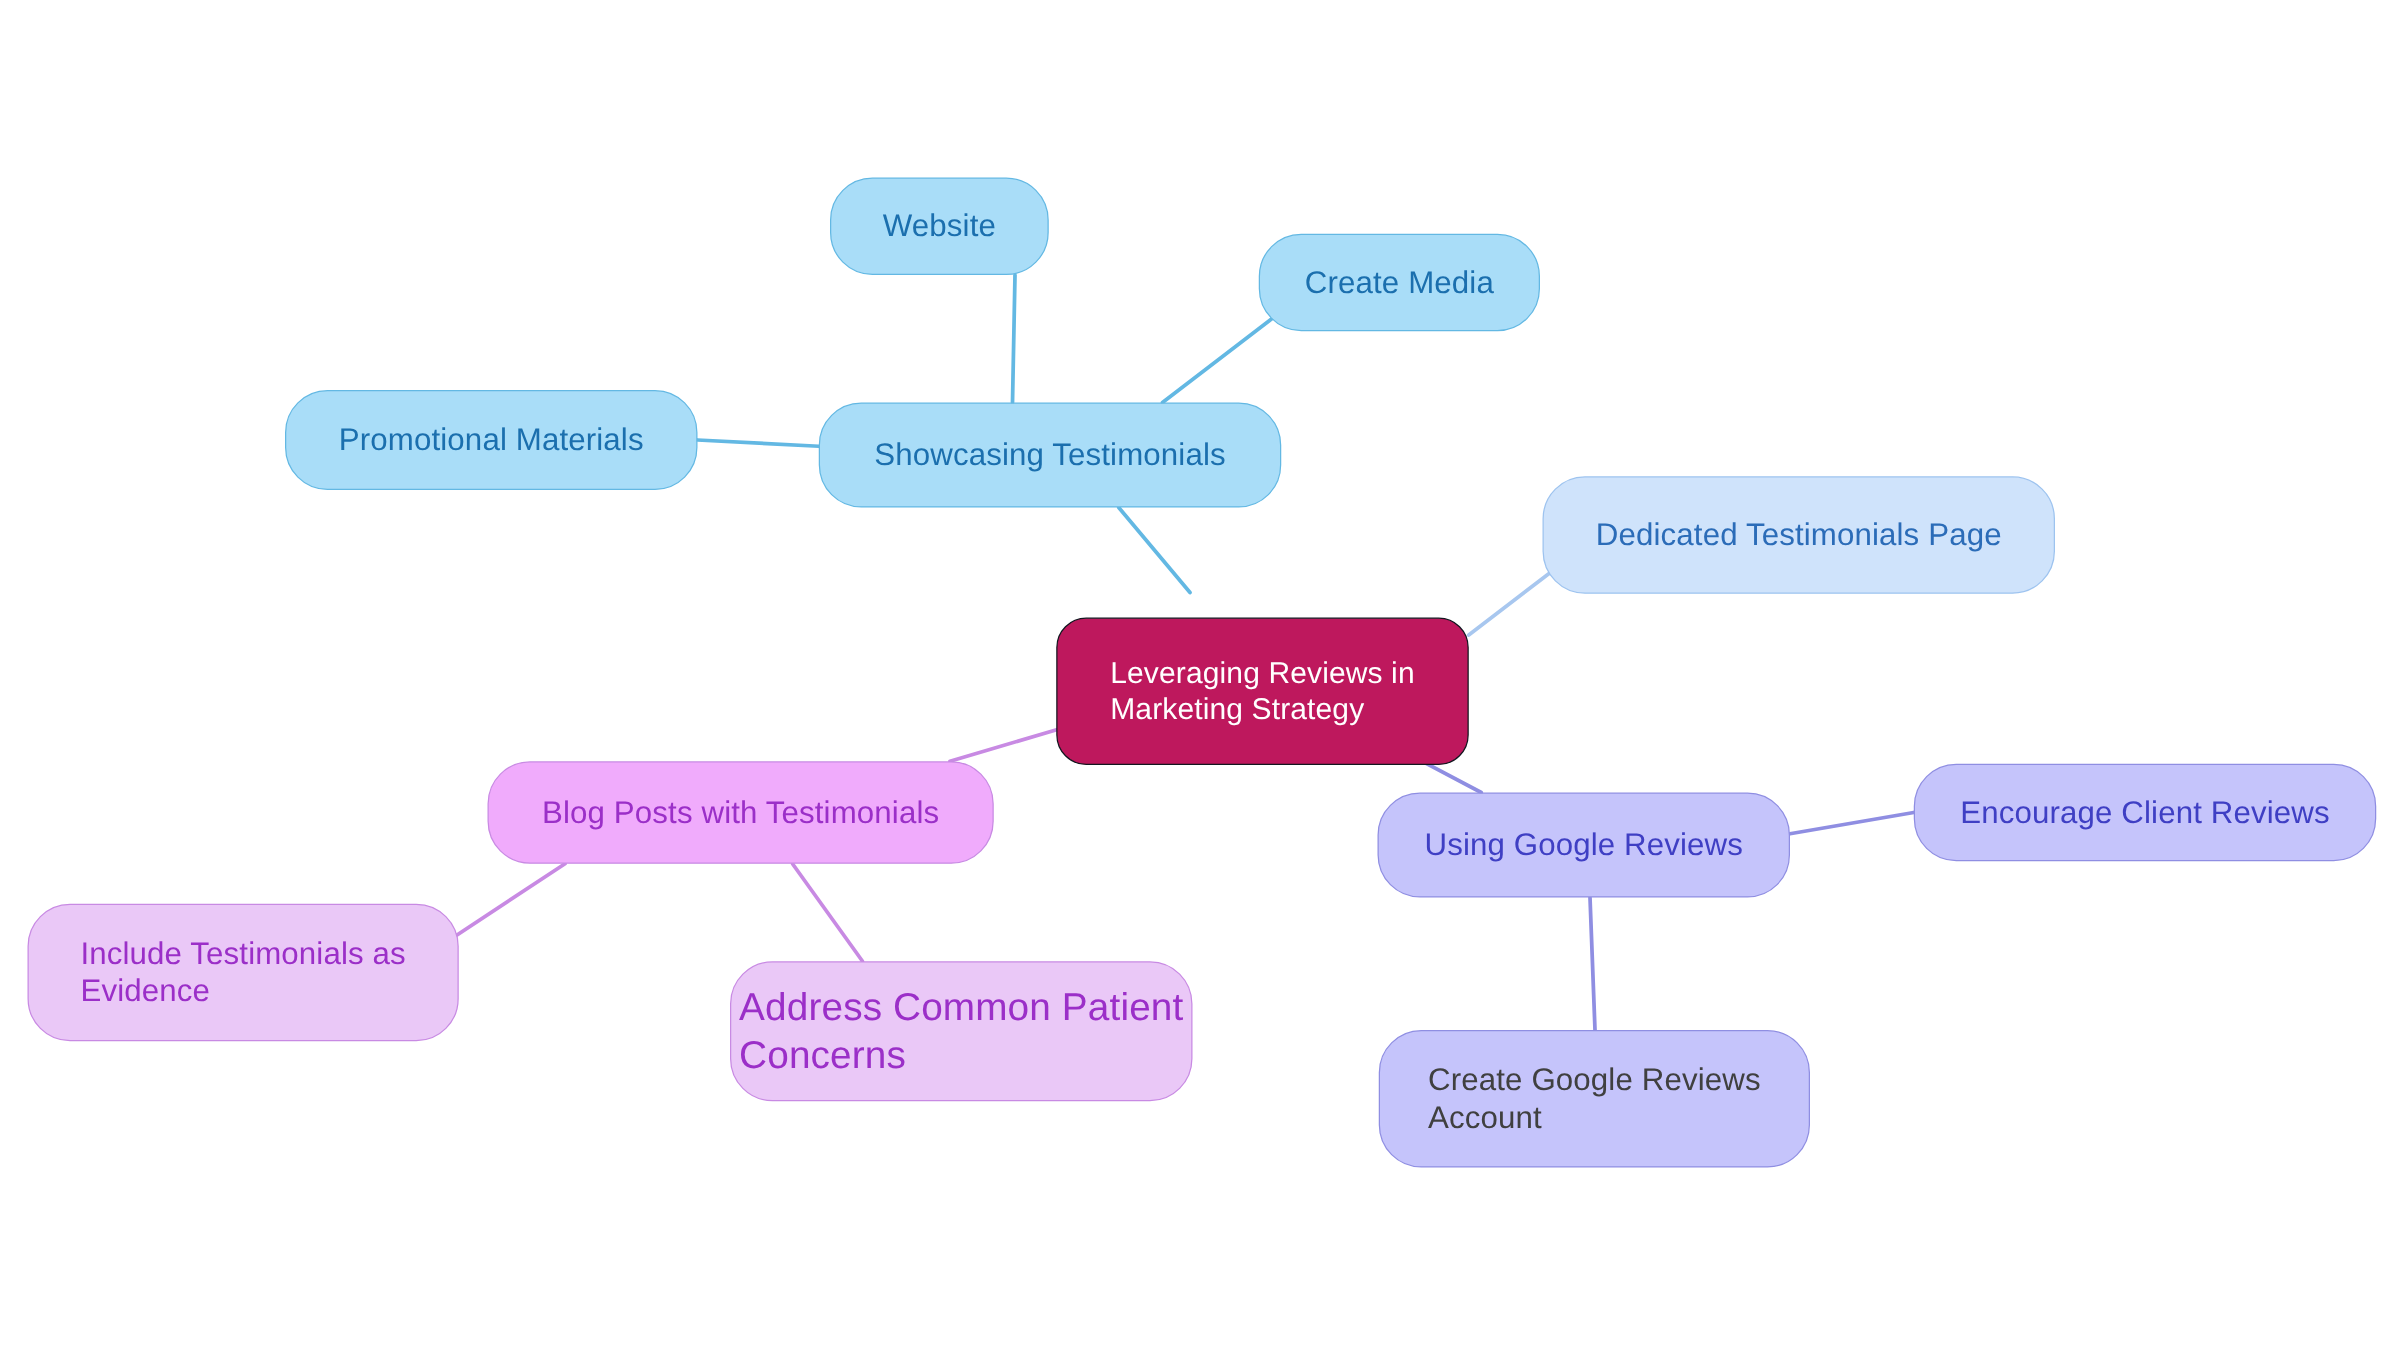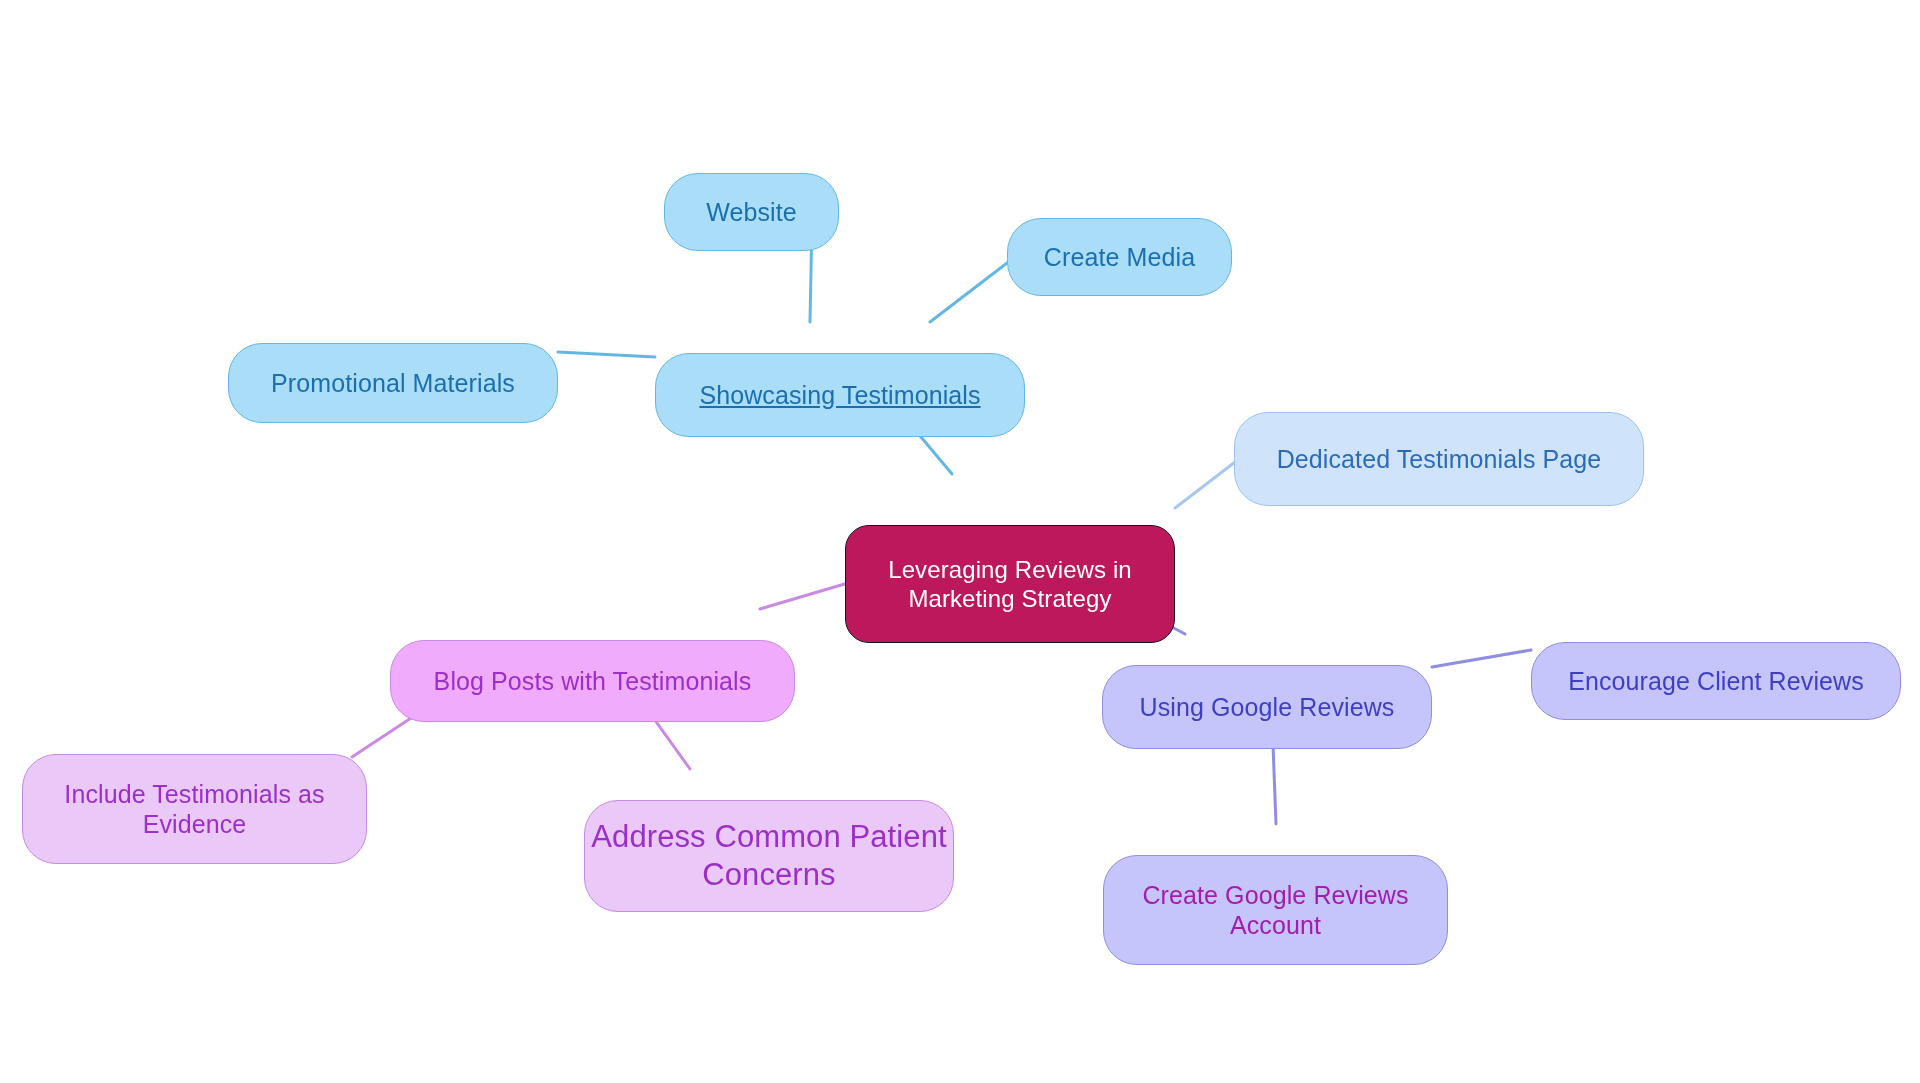--- a/index.html
+++ b/index.html
@@ -25,28 +25,26 @@
     width: 1920px;
     height: 1083px;
     pointer-events: none;
   }
   .node {
     position: absolute;
     box-sizing: border-box;
     display: flex;
     align-items: center;
     justify-content: center;
-    text-align: center;
     border-style: solid;
     border-width: 1.6px;
     border-radius: 34px;
     line-height: 1.22;
     white-space: pre-line;
     letter-spacing: 0.1px;
-    margin-top: 31px;
   }
   .node.root {
     border-radius: 24px;
     border-width: 1px;
   }
 </style>
 </head>
 <body>
 
 <div id="canvas" style="background: rgb(255, 255, 255);">
@@ -59,28 +57,28 @@
       <path d="M 1098 588 L 1185 634" stroke="#8f8ee2" stroke-width="3" fill="none" stroke-linecap="round"></path>
       <path d="M 1432 667 L 1531 650" stroke="#8f8ee2" stroke-width="3" fill="none" stroke-linecap="round"></path>
       <path d="M 1272 718 L 1276 824" stroke="#8f8ee2" stroke-width="3" fill="none" stroke-linecap="round"></path>
       <path d="M 848 583 L 760 609" stroke="#c88ae3" stroke-width="3" fill="none" stroke-linecap="round"></path>
       <path d="M 452 691 L 352 757" stroke="#c88ae3" stroke-width="3" fill="none" stroke-linecap="round"></path>
       <path d="M 634 691 L 690 769" stroke="#c88ae3" stroke-width="3" fill="none" stroke-linecap="round"></path>
     </svg>
   <div id="nodes">
       <div class="node root" style="left: 845px; top: 494px; width: 330px; height: 118px; background: #be185d; border-color: rgb(18, 22, 31); color: rgb(255, 255, 255); font-size: 24px;"><span>Leveraging Reviews in
 Marketing Strategy</span></div>
-      <div class="node" style="left: 655px; top: 322px; width: 370px; height: 84px; background: rgb(169, 221, 248); border-color: rgb(99, 184, 227); color: rgb(27, 111, 174); font-size: 25px; text-decoration: underline;"><span>Showcasing Testimonials</span></div>
+      <div class="node" style="left: 655px; top: 322px; width: 370px; height: 84px; background: rgb(169, 221, 248); border-color: rgb(99, 184, 227); color: rgb(27, 111, 174); font-size: 25px;"><span>Showcasing Testimonials</span></div>
       <div class="node" style="left: 664px; top: 142px; width: 175px; height: 78px; background: rgb(169, 221, 248); border-color: rgb(99, 184, 227); color: rgb(27, 111, 174); font-size: 25px;"><span>Website</span></div>
       <div class="node" style="left: 1007px; top: 187px; width: 225px; height: 78px; background: rgb(169, 221, 248); border-color: rgb(99, 184, 227); color: rgb(27, 111, 174); font-size: 25px;"><span>Create Media</span></div>
       <div class="node" style="left: 228px; top: 312px; width: 330px; height: 80px; background: rgb(169, 221, 248); border-color: rgb(99, 184, 227); color: rgb(27, 111, 174); font-size: 25px;"><span>Promotional Materials</span></div>
       <div class="node" style="left: 1234px; top: 381px; width: 410px; height: 94px; background: rgb(207, 227, 251); border-color: rgb(157, 195, 239); color: rgb(43, 108, 184); font-size: 25px;"><span>Dedicated Testimonials Page</span></div>
       <div class="node" style="left: 1102px; top: 634px; width: 330px; height: 84px; background: rgb(197, 196, 251); border-color: rgb(143, 142, 226); color: rgb(63, 63, 196); font-size: 25px;"><span>Using Google Reviews</span></div>
       <div class="node" style="left: 1531px; top: 611px; width: 370px; height: 78px; background: rgb(197, 196, 251); border-color: rgb(143, 142, 226); color: rgb(63, 63, 196); font-size: 25px;"><span>Encourage Client Reviews</span></div>
-      <div class="node" style="left: 1103px; top: 824px; width: 345px; height: 110px; background: rgb(197, 196, 251); border-color: rgb(143, 142, 226); color: #a21caf; font-size: 25px;"><span>Create Google Reviews
+      <div class="node" style="left: 1103px; top: 824px; width: 345px; height: 110px; background: rgb(197, 196, 251); border-color: rgb(143, 142, 226); color: #404040; font-size: 25px;"><span>Create Google Reviews
 Account</span></div>
       <div class="node" style="left: 390px; top: 609px; width: 405px; height: 82px; background: #f0abfc; border-color: rgb(200, 138, 227); color: rgb(155, 47, 200); font-size: 25px;"><span>Blog Posts with Testimonials</span></div>
       <div class="node" style="left: 22px; top: 723px; width: 345px; height: 110px; background: rgb(234, 200, 247); border-color: rgb(200, 138, 227); color: rgb(155, 47, 200); font-size: 25px;"><span>Include Testimonials as
 Evidence</span></div>
       <div class="node" style="left: 584px; top: 769px; width: 370px; height: 112px; background: rgb(234, 200, 247); border-color: rgb(200, 138, 227); color: rgb(155, 47, 200); font-size: 31px;"><span>Address Common Patient
 Concerns</span></div>
     </div>
 </div>
 
 </body></html>

